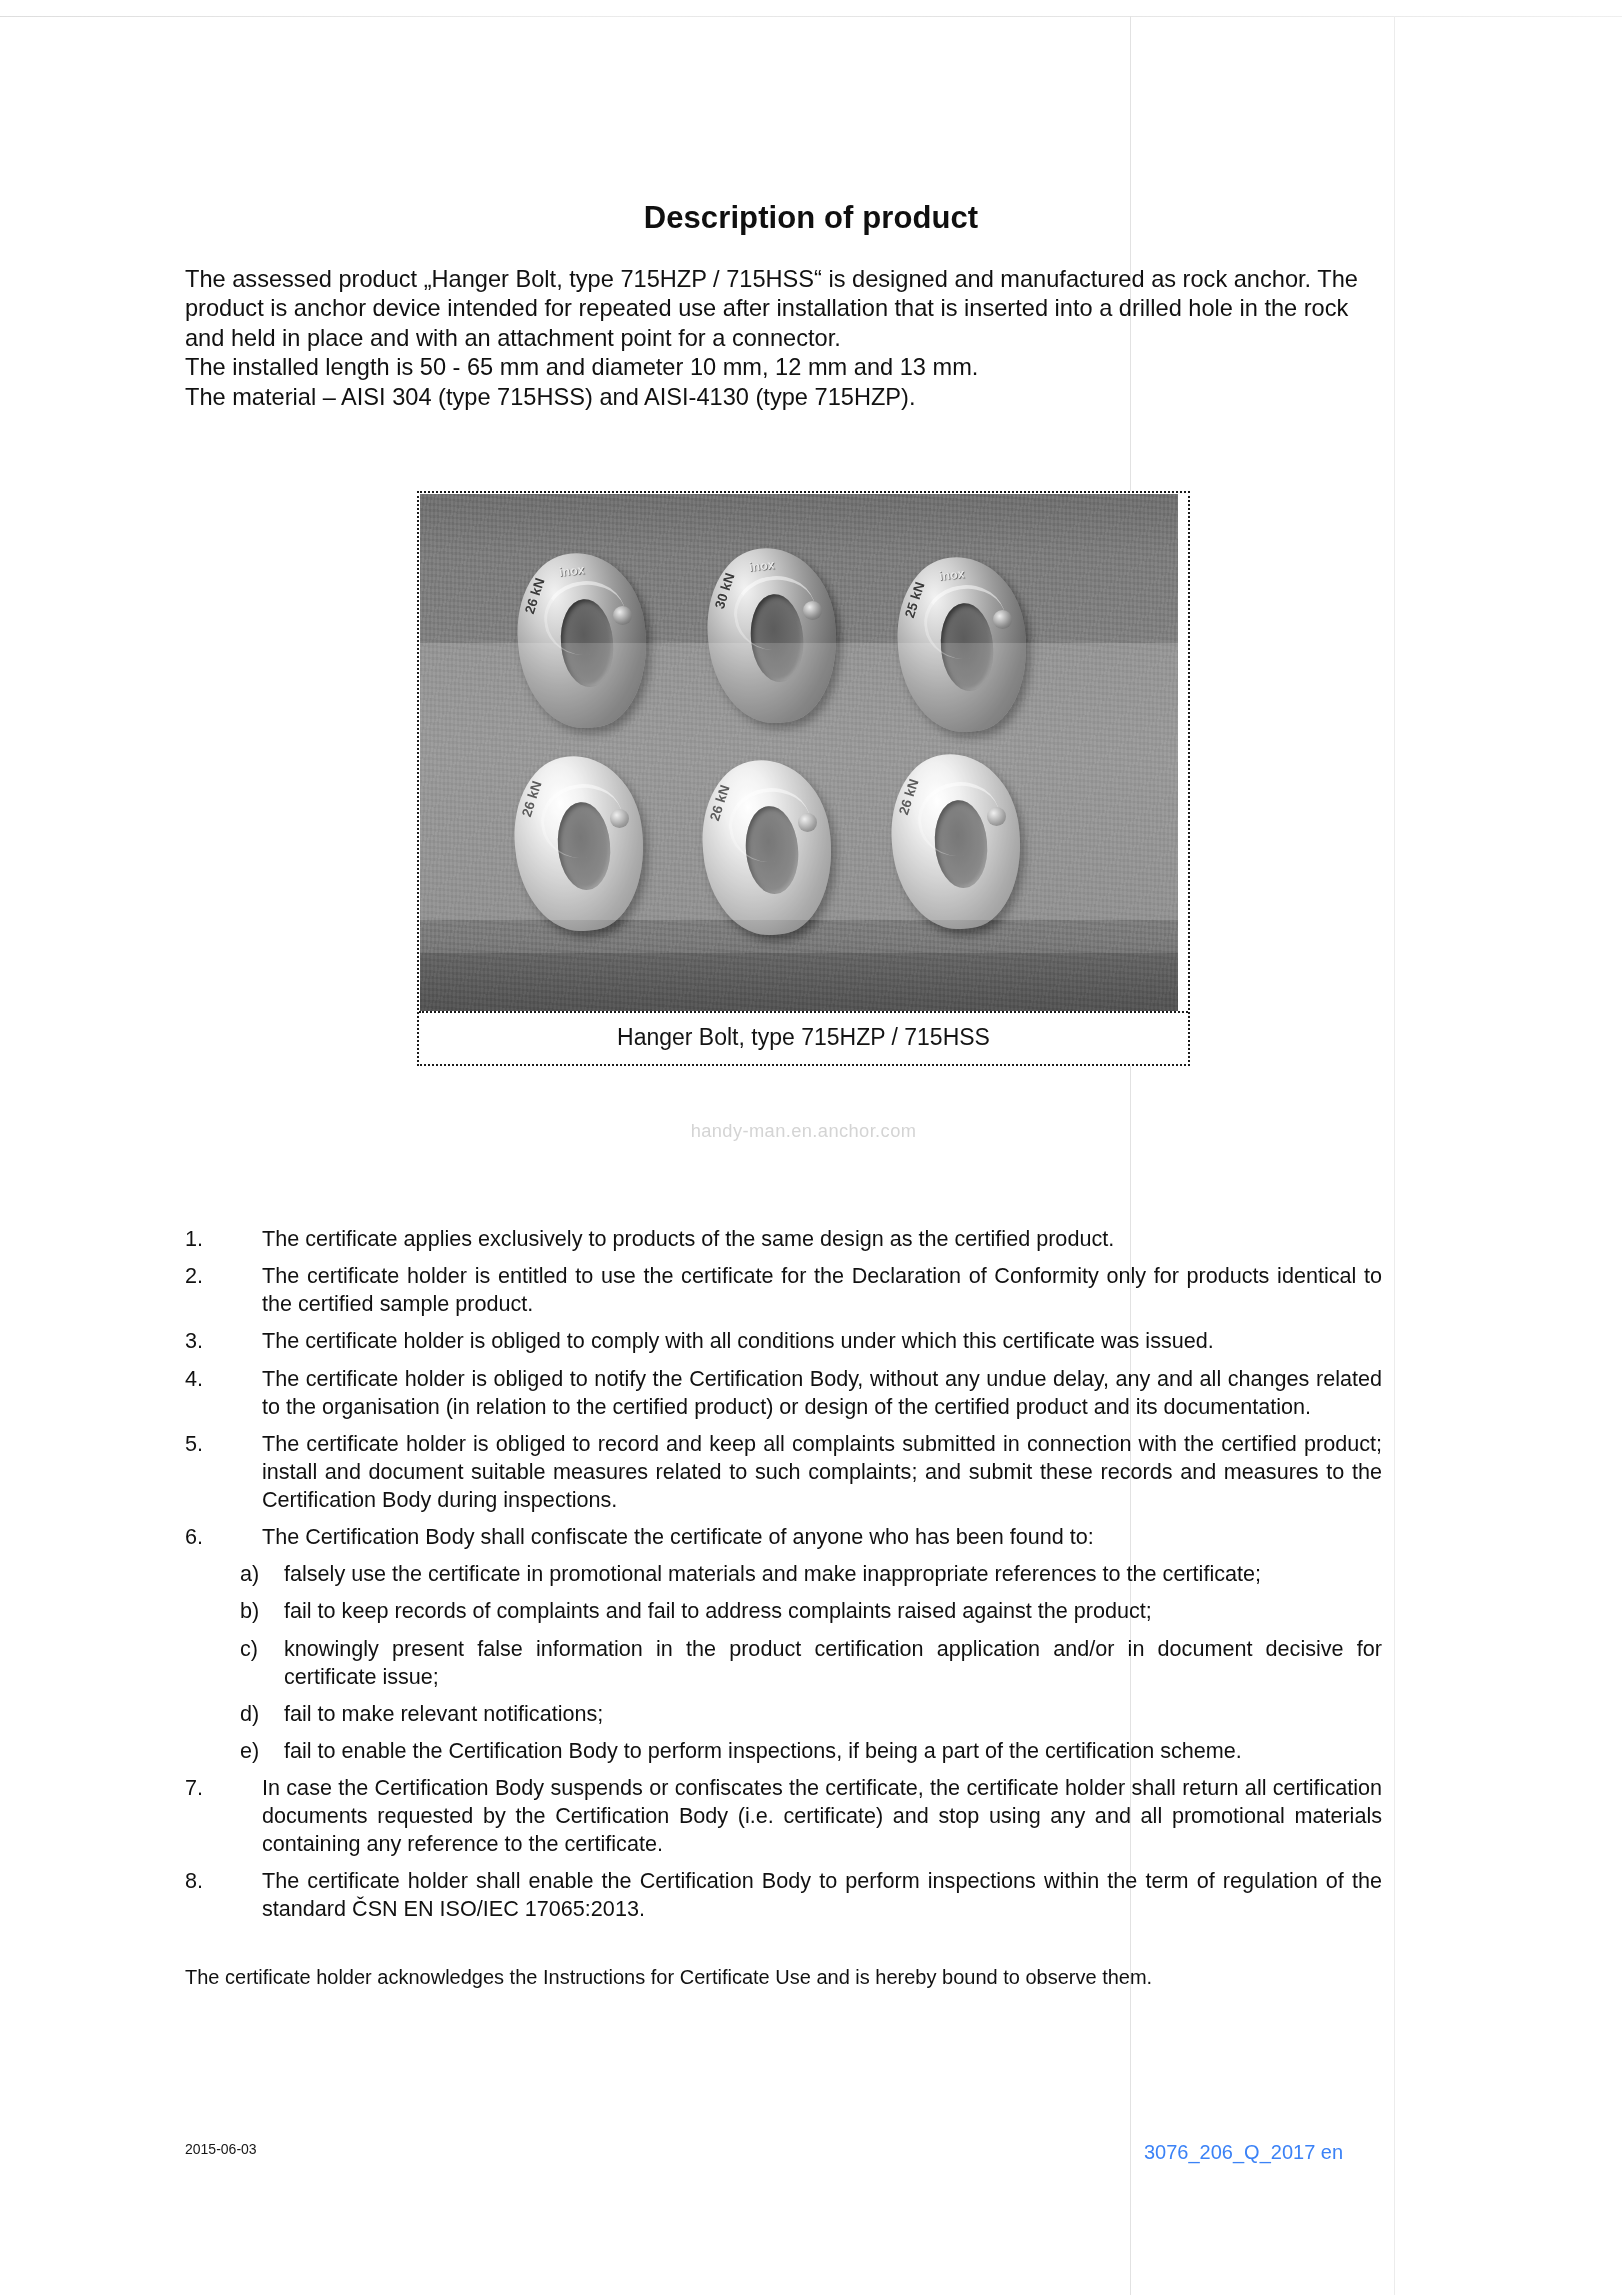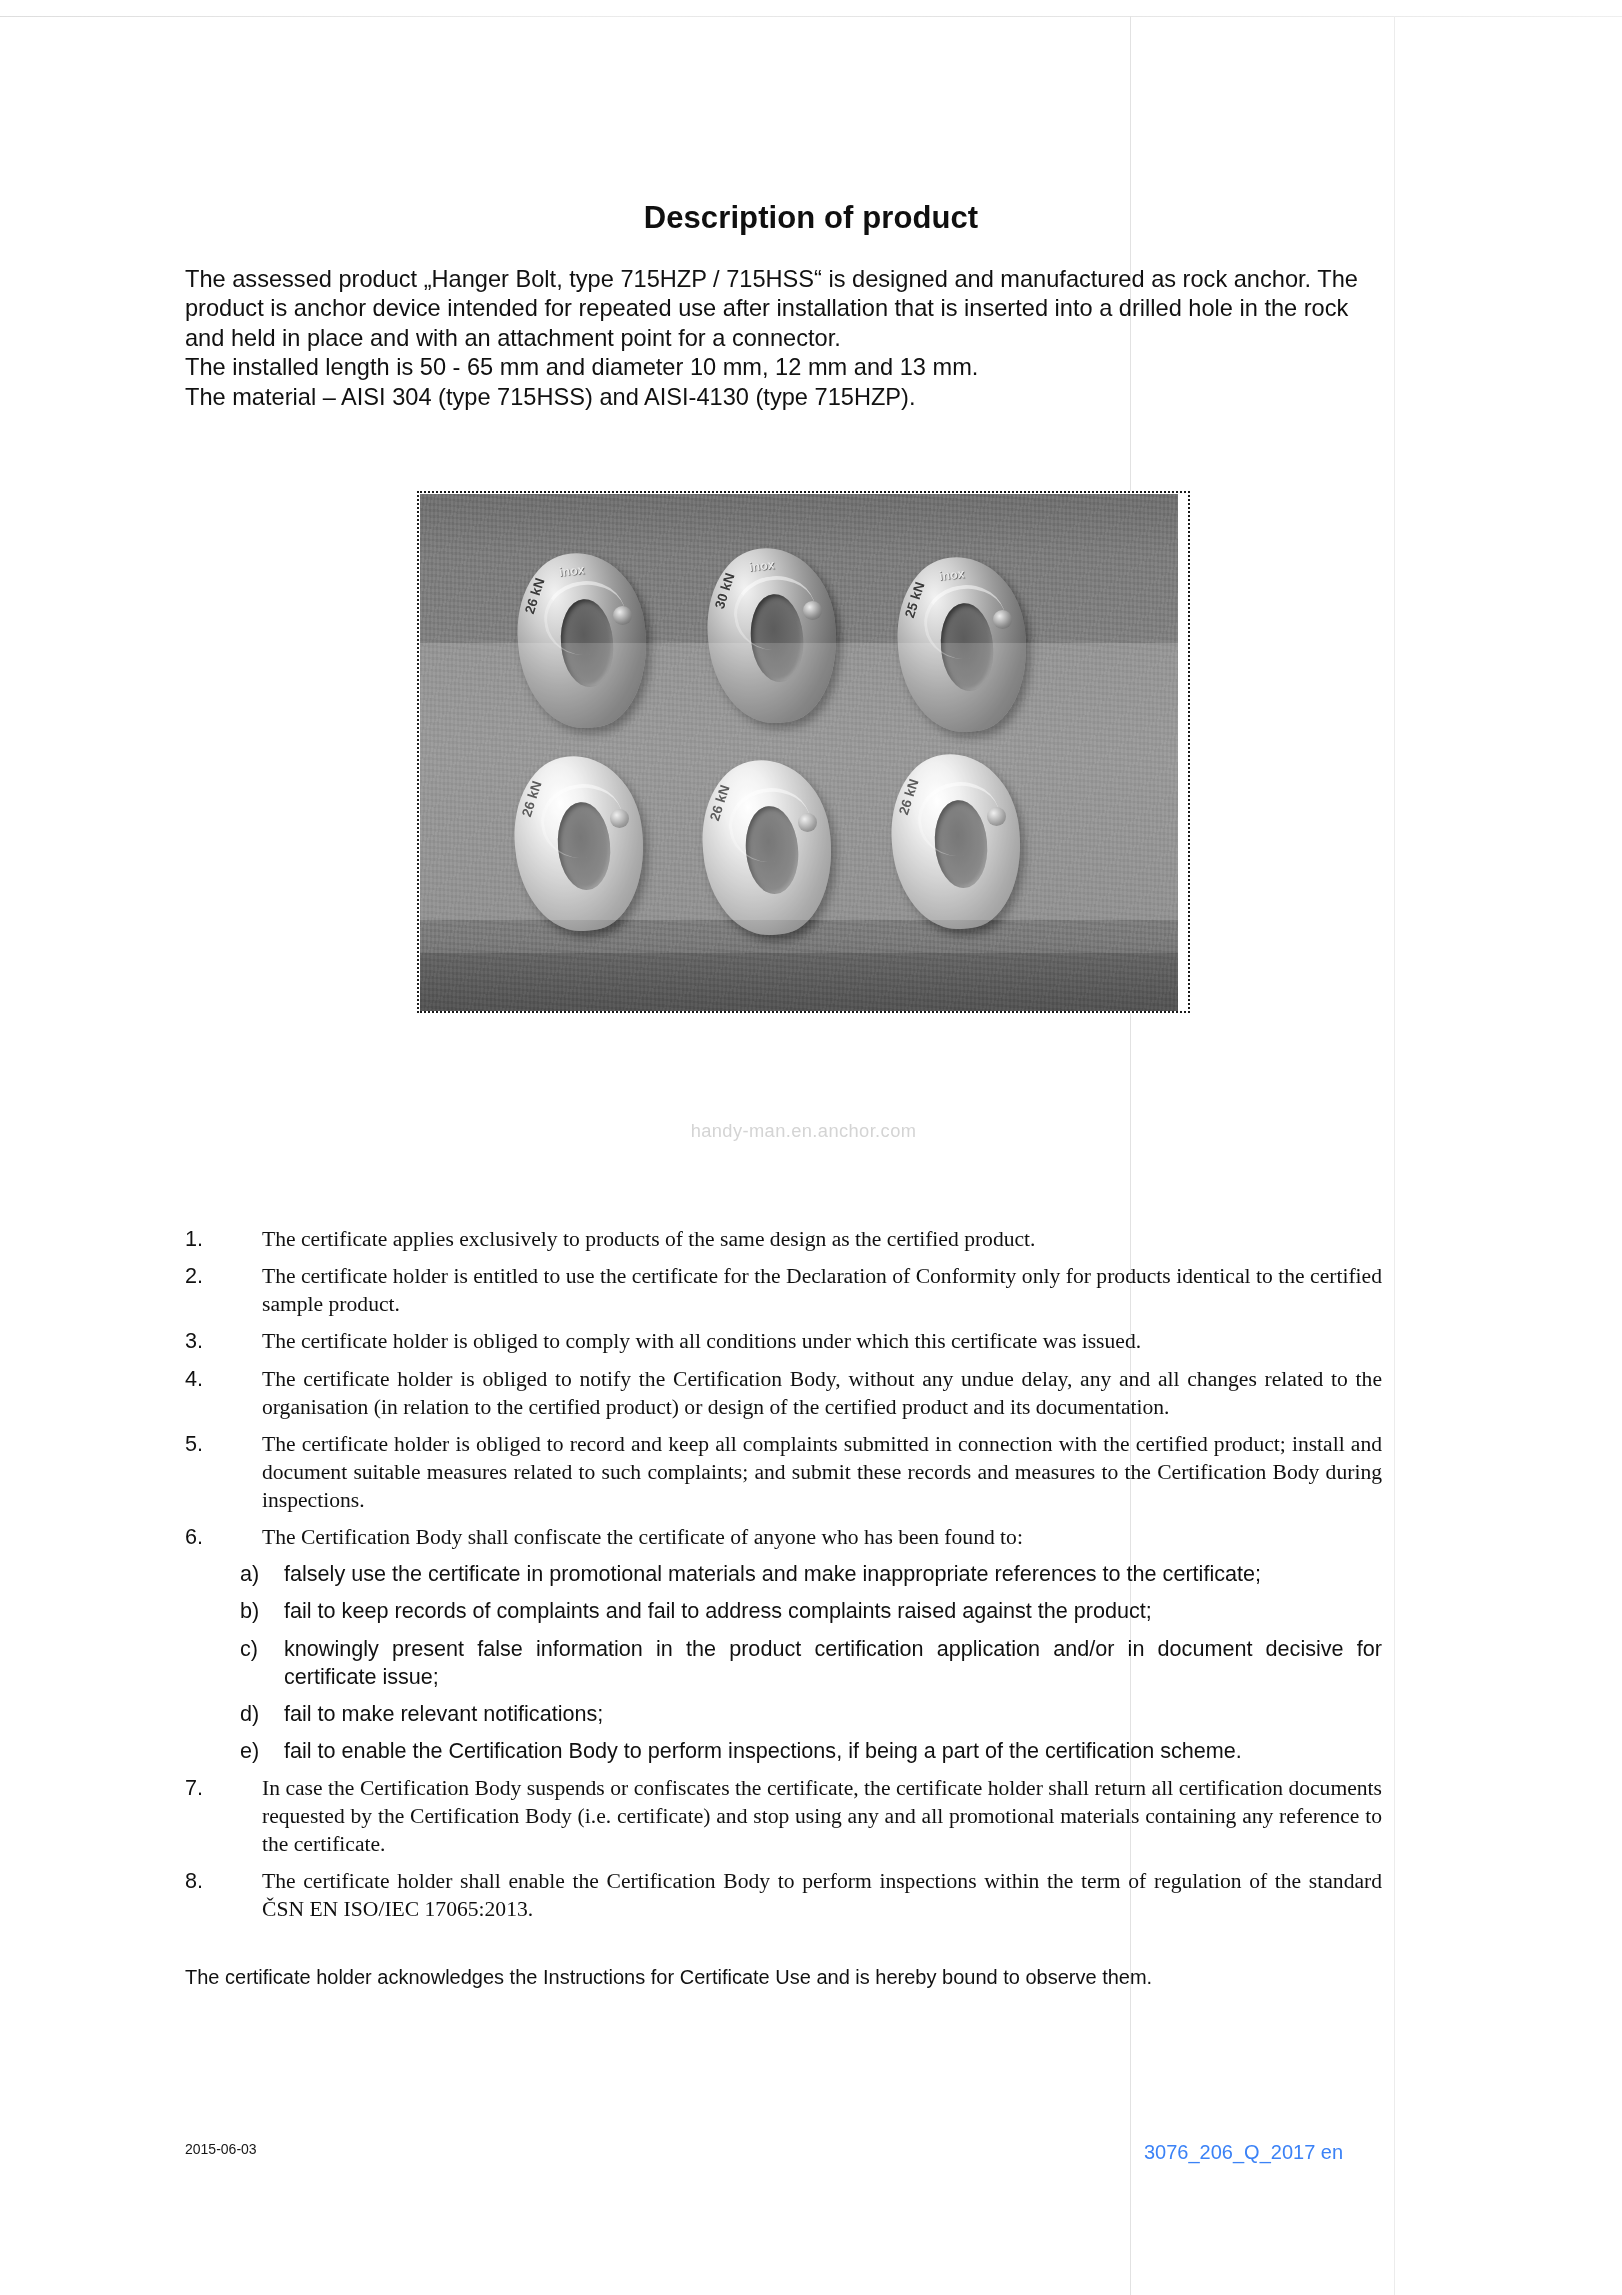--- a/index.html
+++ b/index.html
@@ -226,21 +226,20 @@
     margin-bottom: 9.2px;
   }
   .li-num {
     flex: 0 0 77px;
     color: #111;
   }
   .li-text {
     flex: 1 1 auto;
     text-align: justify;
     color: #111;
-    font-family: Liberation Serif, serif;
   }
   .li-text.nojust { text-align: left; }
 
   .sub-list {
     margin: 3.9px 0 6.5px 0;
   }
   .sub-row {
     display: flex;
     margin-bottom: 9.2px;
   }
@@ -355,20 +354,21 @@
         <div class="rim"></div>
         <div class="boss"></div>
         <div class="inox"></div>
         <div class="stamp">26 kN</div>
       </div>
 
       <div class="photo-band"></div>
       <div class="photo-band-dark"></div>
     </div>
 
+    <div class="fig-caption">Hanger Bolt, type 715HZP / 715HSS</div>
   </div>
 
   <div class="watermark">handy-man.en.anchor.com</div>
 
 
   <div class="inst-list">
 
     <div class="li-row">
       <div class="li-num">1.</div>
       <div class="li-text nojust">The certificate applies exclusively to products of the same design as the certified product.</div>

